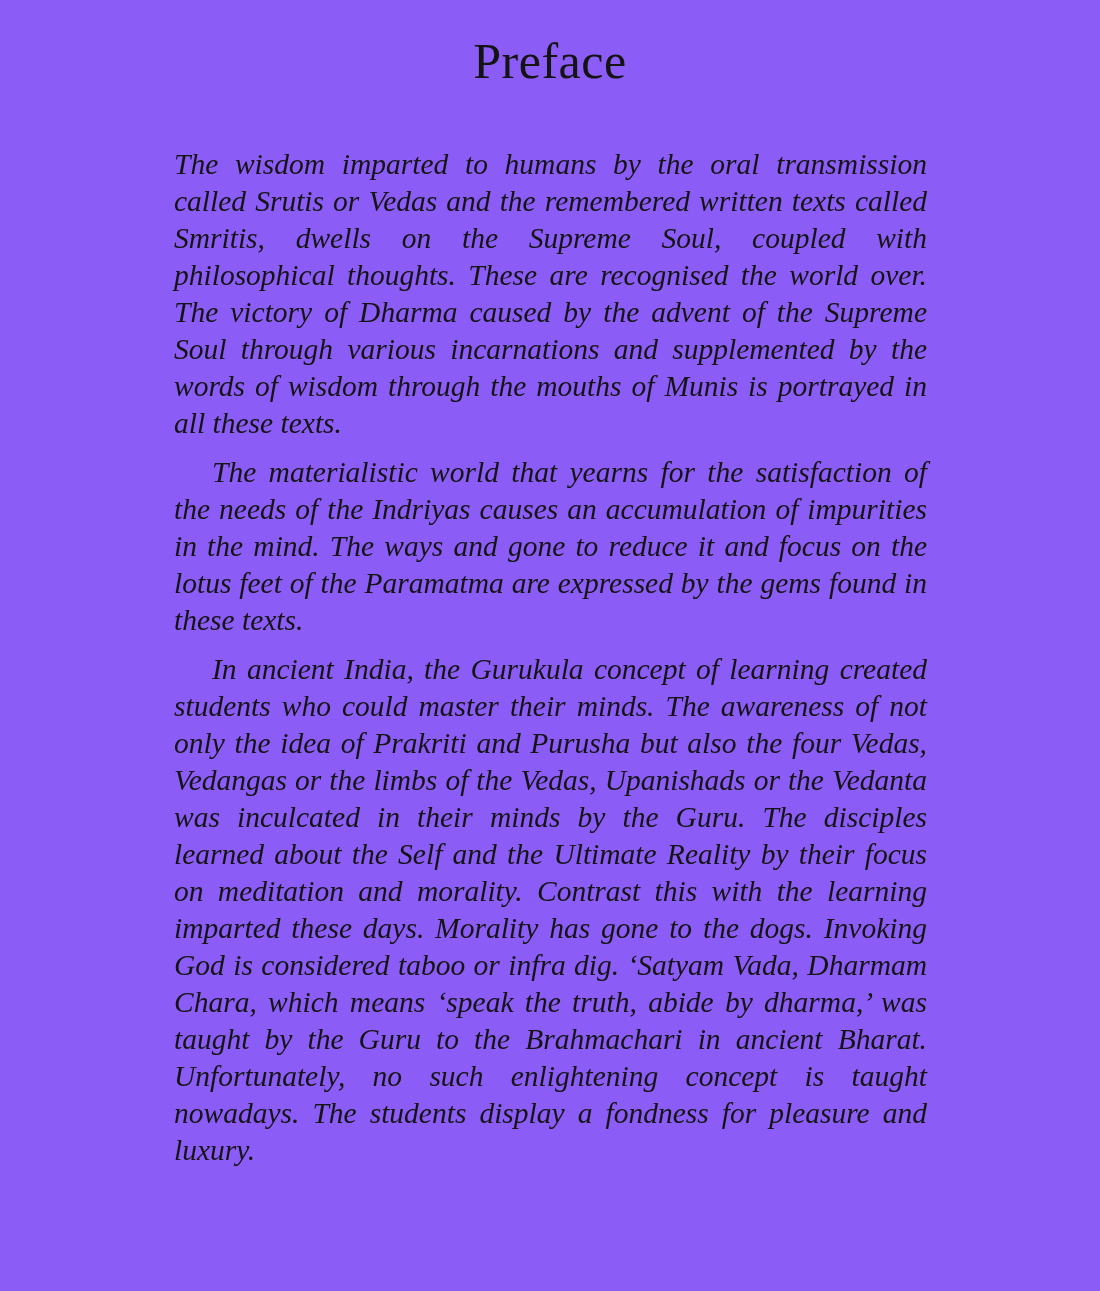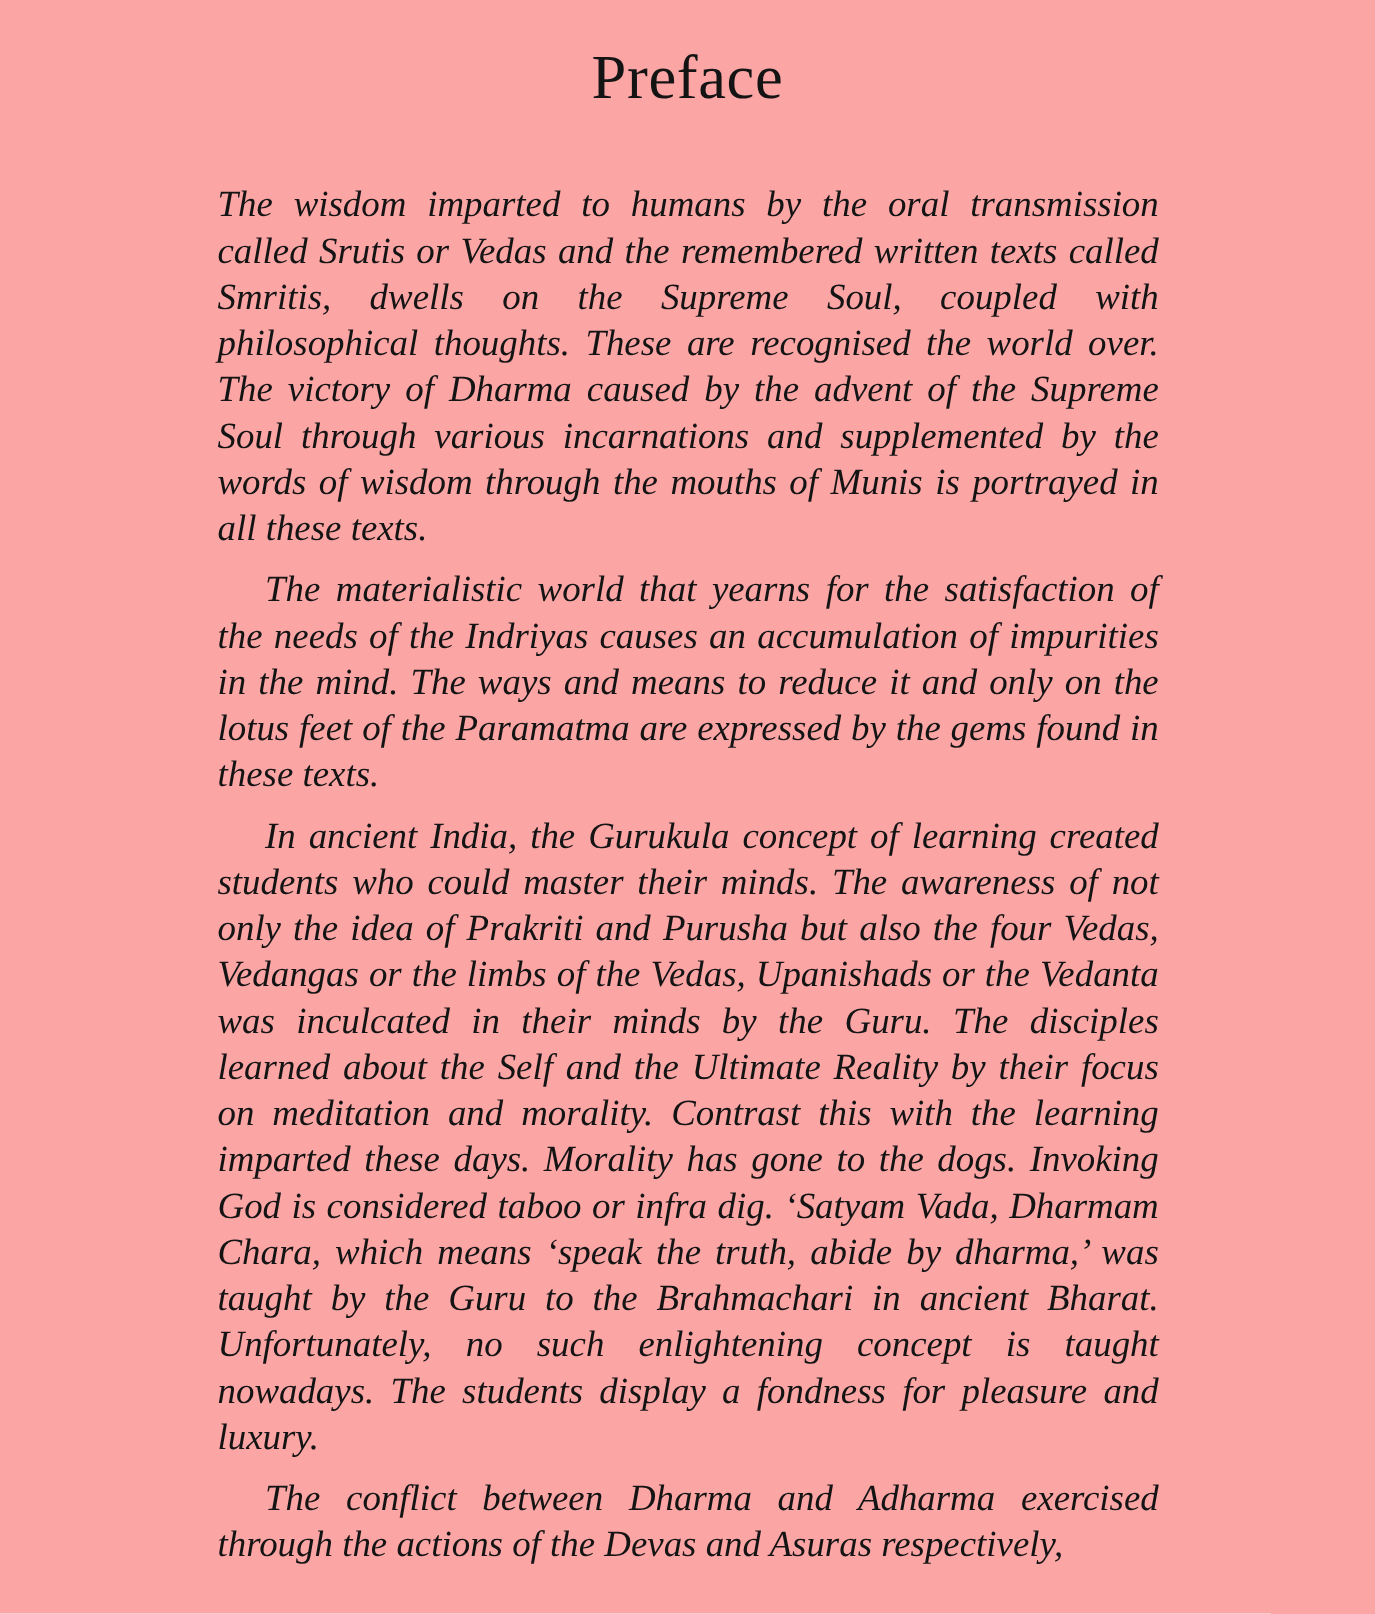--- a/index.html
+++ b/index.html
@@ -4,21 +4,21 @@
 <style>
   html, body {
     margin: 0;
     padding: 0;
     background: #ffffff;
   }
   .page {
     position: relative;
     width: 1100px;
     height: 1291px;
-    background: #fca5a5;
+    background: #8b5cf6;
     color: #141414;
     font-family: "Liberation Serif", serif;
     overflow: hidden;
     box-sizing: border-box;
   }
   .title {
     position: absolute;
     top: 32px;
     left: 0;
     width: 100%;
@@ -52,17 +52,16 @@
   }
 </style>
 </head>
 <body>
 
 <div class="page">
   <h1 class="title">Preface</h1>
 
   <div class="content">
     <p class="para">The wisdom imparted to humans by the oral transmission called Srutis or Vedas and the remembered written texts called Smritis, dwells on the Supreme Soul, coupled with philosophical thoughts. These are recognised the world over. The victory of Dharma caused by the advent of the Supreme Soul through various incarnations and supplemented by the words of wisdom through the mouths of Munis is portrayed in all these texts.</p>
-    <p class="para indent">The materialistic world that yearns for the satisfaction of the needs of the Indriyas causes an accumulation of impurities in the mind. The ways and means to reduce it and only on the lotus feet of the Paramatma are expressed by the gems found in these texts.</p>
+    <p class="para indent">The materialistic world that yearns for the satisfaction of the needs of the Indriyas causes an accumulation of impurities in the mind. The ways and gone to reduce it and focus on the lotus feet of the Paramatma are expressed by the gems found in these texts.</p>
     <p class="para indent">In ancient India, the Gurukula concept of learning created students who could master their minds. The awareness of not only the idea of Prakriti and Purusha but also the four Vedas, Vedangas or the limbs of the Vedas, Upanishads or the Vedanta was inculcated in their minds by the Guru. The disciples learned about the Self and the Ultimate Reality by their focus on meditation and morality. Contrast this with the learning imparted these days. Morality has gone to the dogs. Invoking God is considered taboo or infra dig. ‘Satyam Vada, Dharmam Chara, which means ‘speak the truth, abide by dharma,’ was taught by the Guru to the Brahmachari in ancient Bharat. Unfortunately, no such enlightening concept is taught nowadays. The students display a fondness for pleasure and luxury.</p>
-    <p class="para indent">The conflict between Dharma and Adharma exercised through the actions of the Devas and Asuras respectively,</p>
   </div>
 </div>
 
 </body></html>

